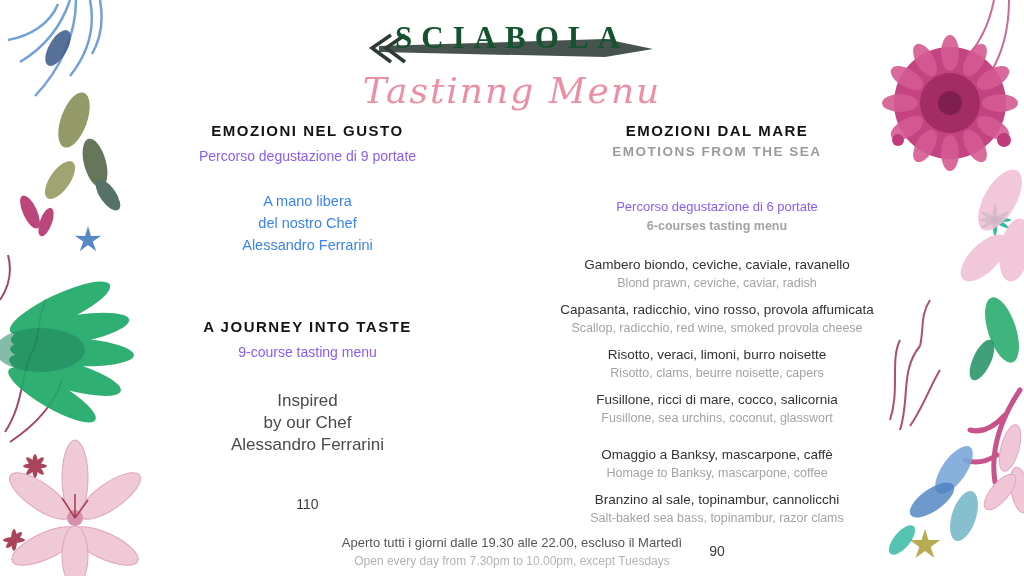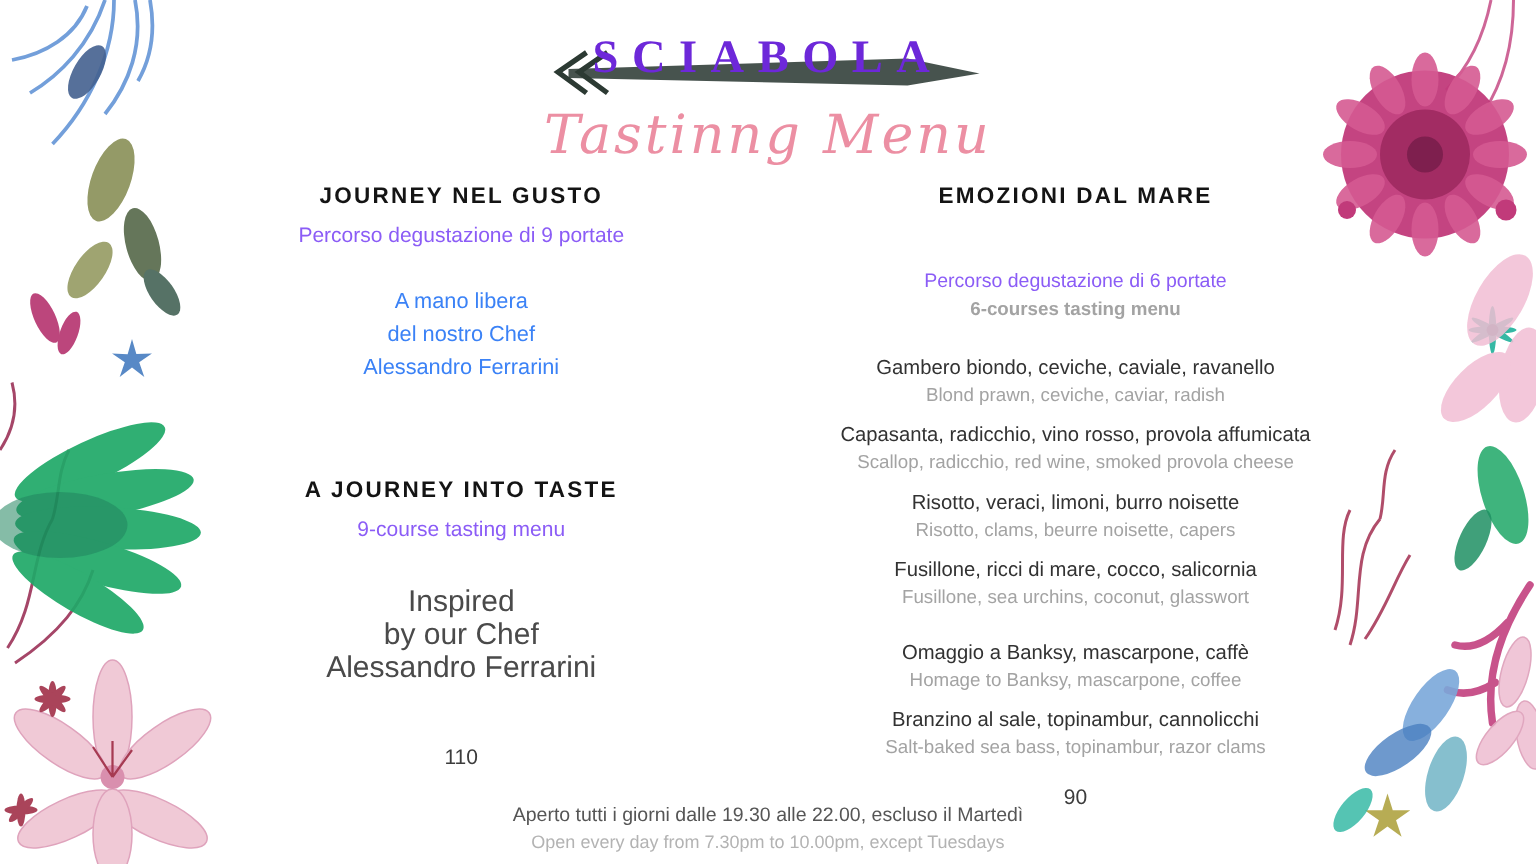--- a/index.html
+++ b/index.html
@@ -3,35 +3,35 @@
 <meta charset="utf-8">
 <style>
   html,body{margin:0;padding:0;background:#ffffff;}
   .page{position:relative;width:1024px;height:576px;background:#ffffff;overflow:hidden;
         font-family:"Liberation Sans",sans-serif;}
   
   .logo-wrap{position:absolute;top:16px;left:0;width:1024px;text-align:center;}
   .logo-inner{position:relative;display:inline-block;padding:4px 0;}
   .sabre-svg{position:absolute;left:50%;top:16px;transform:translateX(-50%);width:290px;height:34px;z-index:0;}
   .brand-name{position:relative;z-index:1;font-family:"Liberation Serif",serif;font-weight:bold;
-              font-size:31px;letter-spacing:9px;color:#6d28d9;}
+              font-size:31px;letter-spacing:9px;color:#14532d;}
   .tagline{margin-top:10px;font-family:"DejaVu Serif",serif;font-style:italic;font-size:36px;
            color:#ec8fa3;letter-spacing:2px;}
   
   .left-col{position:absolute;left:150px;top:122px;width:315px;text-align:center;}
   .right-col{position:absolute;left:537px;top:122px;width:360px;text-align:center;}
   .h-title{font-size:15px;font-weight:bold;letter-spacing:1.5px;color:#141414;}
   .h-title-gray{font-size:13.5px;font-weight:bold;letter-spacing:1.5px;color:#9b9b9b;margin-top:5px;}
   .sub-dark{font-size:14px;color:#8b5cf6;margin-top:9px;}
   .sub-gray{font-size:12.5px;color:#a3a3a3;margin-top:5px;font-weight:bold;}
   .chef-block{margin-top:26px;}
   .chef-block div{font-size:14.5px;color:#3b82f6;line-height:22px;}
   .journey-title{margin-top:62px;}
   .inspired-block{margin-top:30px;}
-  .inspired-block div{font-size:20px;color:#4a4a4a;line-height:22px;}
+  .inspired-block div{font-size:17px;color:#4a4a4a;line-height:22px;}
   .price{margin-top:40px;font-size:14px;color:#3c3c3c;}
   .courses{margin-top:24px;}
   .course{margin-bottom:12px;}
   .course-it{font-size:13.5px;color:#323232;}
   .course-en{font-size:12.5px;color:#a3a3a3;margin-top:4px;}
   .course-last{margin-top:22px;}
   .price-right{margin-top:18px;font-size:14px;color:#3c3c3c;}
   
   .footer{position:absolute;left:0;bottom:8px;width:1024px;text-align:center;}
   .footer-it{font-size:13px;color:#555555;}
@@ -190,39 +190,40 @@
         <polygon points="12,14 238,7 286,17 238,25 12,20" fill="#3d4a44" opacity="0.95"></polygon>
         <path d="M24,3 L5,16 L24,30" stroke="#2c3a33" stroke-width="3.5" fill="none"></path>
         <path d="M38,3 L19,16 L38,30" stroke="#2c3a33" stroke-width="3.5" fill="none"></path>
       </svg>
       <div class="brand-name">SCIABOLA</div>
     </div>
     <div class="tagline">Tastinng Menu</div>
   </div>
 
   <div class="left-col">
-    <div class="h-title">JOURNEY NEL GUSTO</div>
+    <div class="h-title">EMOZIONI NEL GUSTO</div>
     <div class="sub-dark">Percorso degustazione di 9 portate</div>
     <div class="chef-block">
       <div>A mano libera</div>
       <div>del nostro Chef</div>
       <div>Alessandro Ferrarini</div>
     </div>
     <div class="h-title journey-title">A JOURNEY INTO TASTE</div>
     <div class="sub-dark">9-course tasting menu</div>
     <div class="inspired-block">
       <div>Inspired</div>
       <div>by our Chef</div>
       <div>Alessandro Ferrarini</div>
     </div>
     <div class="price">110</div>
   </div>
 
   <div class="right-col">
     <div class="h-title">EMOZIONI DAL MARE</div>
+    <div class="h-title-gray">EMOTIONS FROM THE SEA</div>
     <div class="sub-dark" style="font-size:13px;margin-top:40px;">Percorso degustazione di 6 portate</div>
     <div class="sub-gray">6-courses tasting menu</div>
 
     <div class="courses">
       <div class="course">
         <div class="course-it">Gambero biondo, ceviche, caviale, ravanello</div>
         <div class="course-en">Blond prawn, ceviche, caviar, radish</div>
       </div>
       <div class="course">
         <div class="course-it">Capasanta, radicchio, vino rosso, provola affumicata</div>

